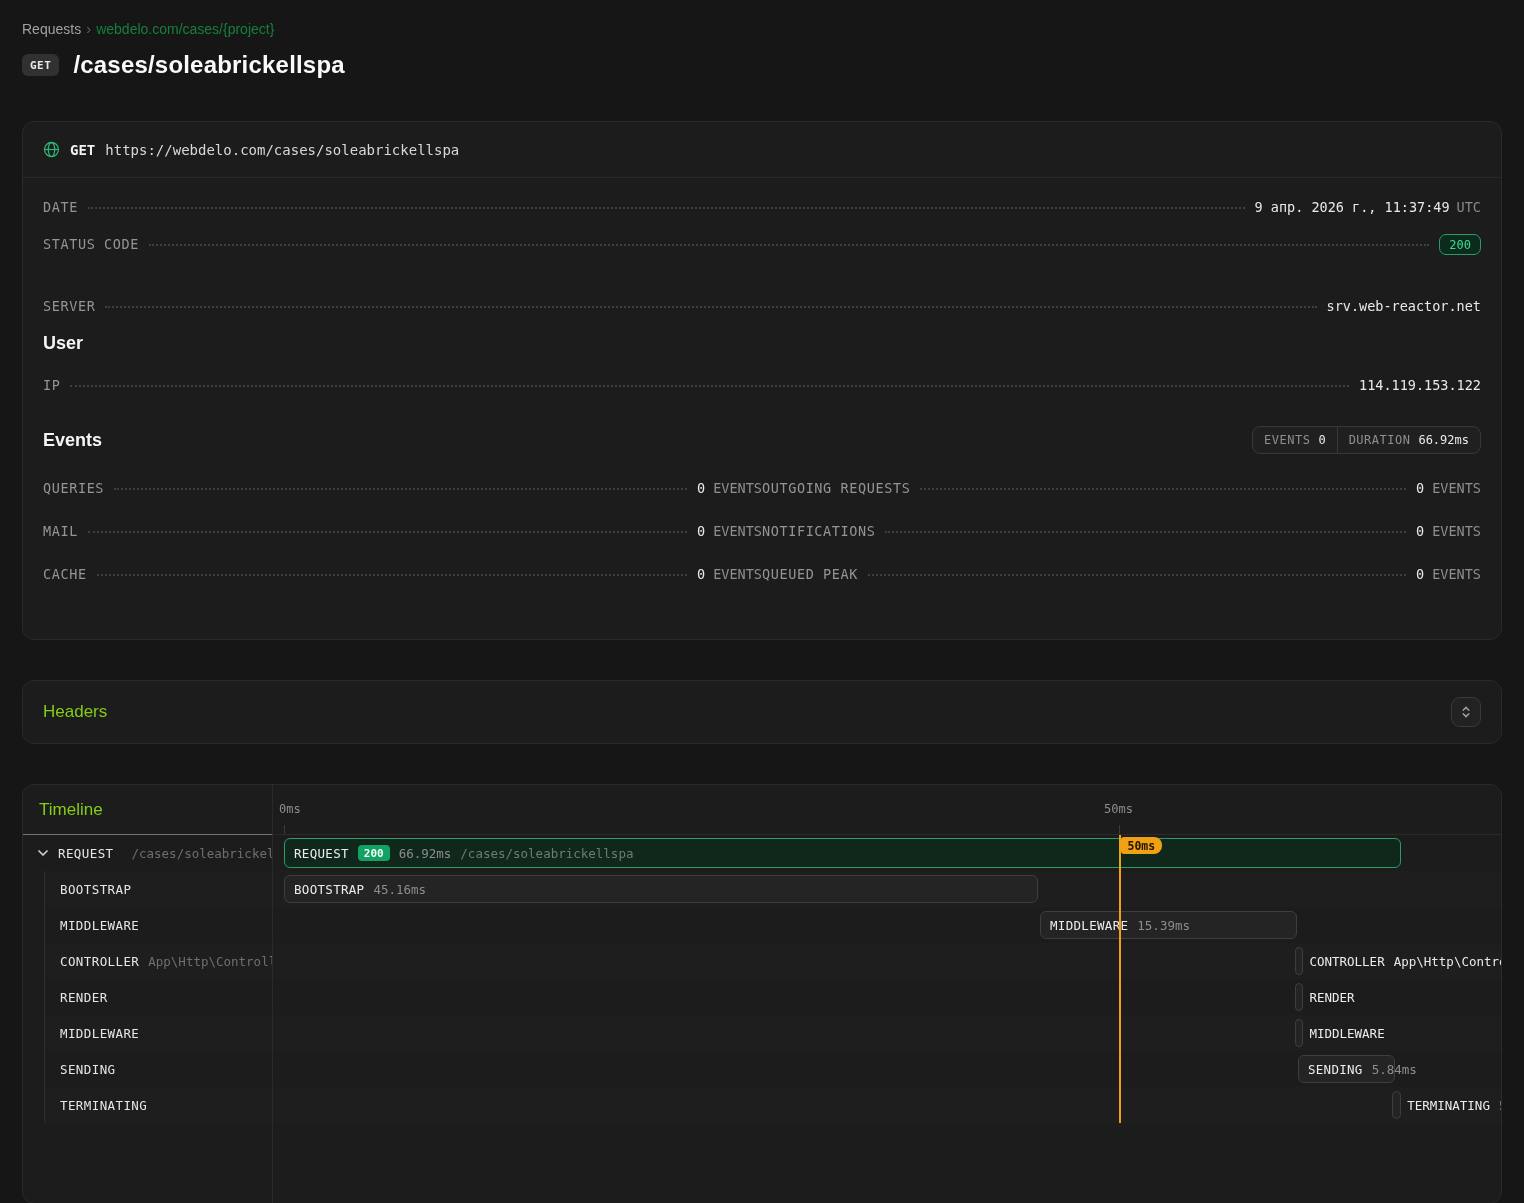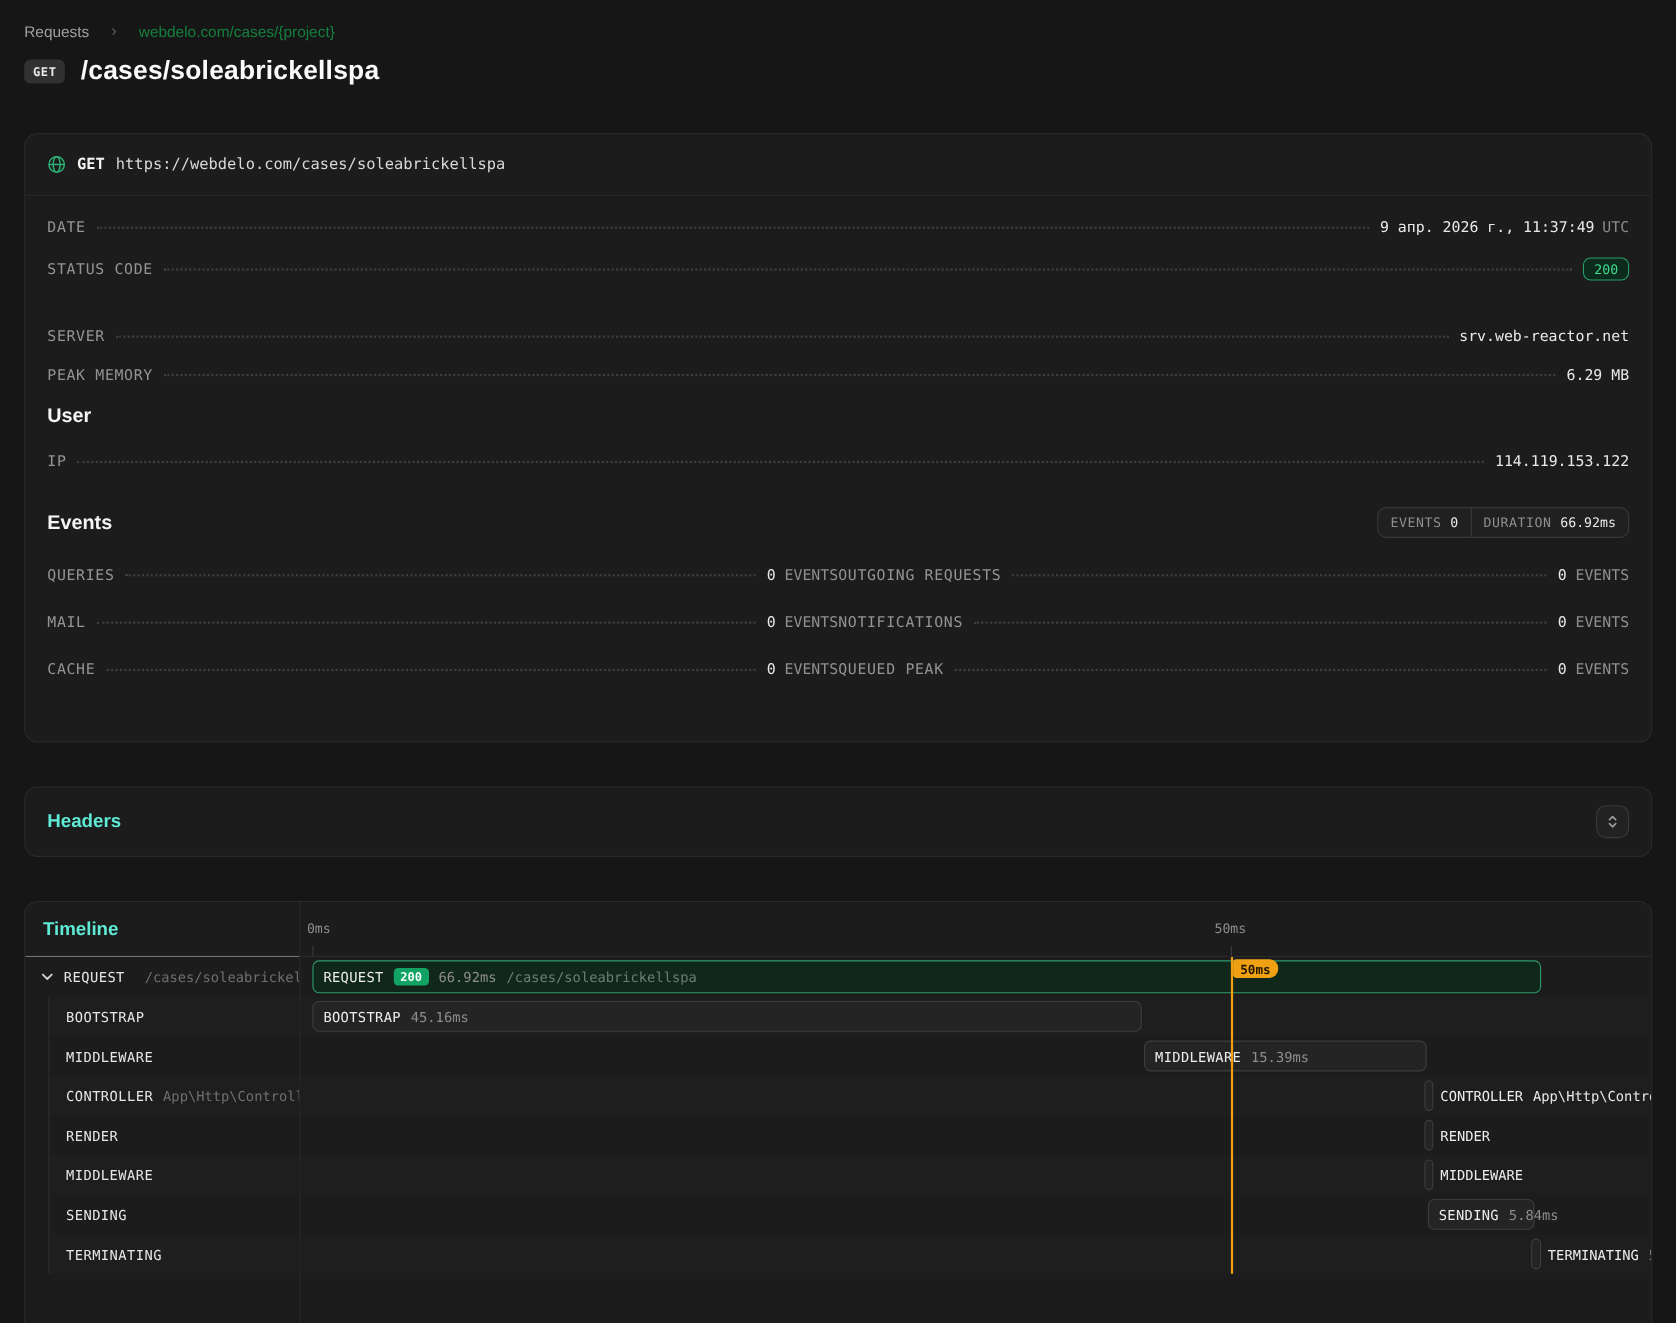--- a/index.html
+++ b/index.html
@@ -5,21 +5,21 @@
   * { margin:0; padding:0; box-sizing:border-box; }
   html,body { width:1524px; height:1203px; overflow:hidden; }
   body {
     background:#161616; color:#e8e8e8;
     font-family:"Liberation Sans", sans-serif;
     position:relative; padding:20px 22px 0;
   }
   .mono { font-family:"DejaVu Sans Mono", monospace; }
 
   
-  .breadcrumb { display:flex; align-items:center; gap:20px; font-size:14px; color:#a0a0a0; }
+  .breadcrumb { display:flex; align-items:center; gap:5px; font-size:14px; color:#a0a0a0; }
   .breadcrumb .sep { color:#5f5f5f; font-size:15px; }
   .breadcrumb .crumb-current { color:#15803d; }
   .title-row { display:flex; align-items:center; gap:14px; margin-top:14px; }
   .method-chip {
     font-family:"DejaVu Sans Mono", monospace; font-size:11px; font-weight:bold;
     background:#313131; color:#e9e9e9; border-radius:6px; padding:5px 8px 4px; letter-spacing:.5px;
   }
   .page-title { font-size:24px; font-weight:bold; color:#fafafa; letter-spacing:.2px; }
 
   
@@ -54,21 +54,21 @@
   .ev-summary .seg { padding:6px 11px; display:flex; gap:8px; }
   .ev-summary .seg + .seg { border-left:1px solid #383838; }
   .ev-summary .k { color:#8f8f8f; letter-spacing:.5px; }
   .ev-summary .v { color:#eaeaea; }
   .counters { display:grid; grid-template-columns:1fr 1fr; }
   .counters .frow { margin-bottom:27px; }
   .counters .unit { color:#8f8f8f; margin-left:8px; }
 
   
   .headers-card { margin-top:40px; padding:16px 20px; display:flex; align-items:center; justify-content:space-between; }
-  .card-title { font-size:17px; font-weight:bold; color:#5eead4; }
+  .card-title { font-size:17px; font-weight:normal; color:#84cc16; }
   .icon-btn {
     width:30px; height:30px; border-radius:9px; border:1px solid #3a3a3a; background:#222223;
     display:flex; align-items:center; justify-content:center; cursor:pointer;
   }
 
   
   .timeline-card { margin-top:40px; height:420px; display:flex; overflow:hidden; position:relative; }
   .tl-left { width:250px; flex:0 0 250px; border-right:1px solid #2a2a2b; display:flex; flex-direction:column; }
   .tl-left-head { height:50px; flex:0 0 50px; border-bottom:1px solid #737373; display:flex; align-items:center; padding:0 16px; }
   .tl-labels { font-family:"DejaVu Sans Mono", monospace; font-size:12.5px; overflow:hidden; }
@@ -150,25 +150,20 @@
           <span class="dots"></span>
           <span class="status-pill">200</span>
         </div>
       </div>
     <div class="group-gap"></div>
     <div id="rows-b">
         <div class="frow">
           <span class="lbl">SERVER</span>
           <span class="dots"></span>
           <span class="val">srv.web-reactor.net</span>
-        </div>
-        <div class="frow">
-          <span class="lbl">PEAK MEMORY</span>
-          <span class="dots"></span>
-          <span class="val">6.29 MB</span>
         </div>
       </div>
 
     <div class="sec-heading">User</div>
     <div id="user-rows">
         <div class="frow">
           <span class="lbl">IP</span>
           <span class="dots"></span>
           <span class="val">114.119.153.122</span>
         </div>

